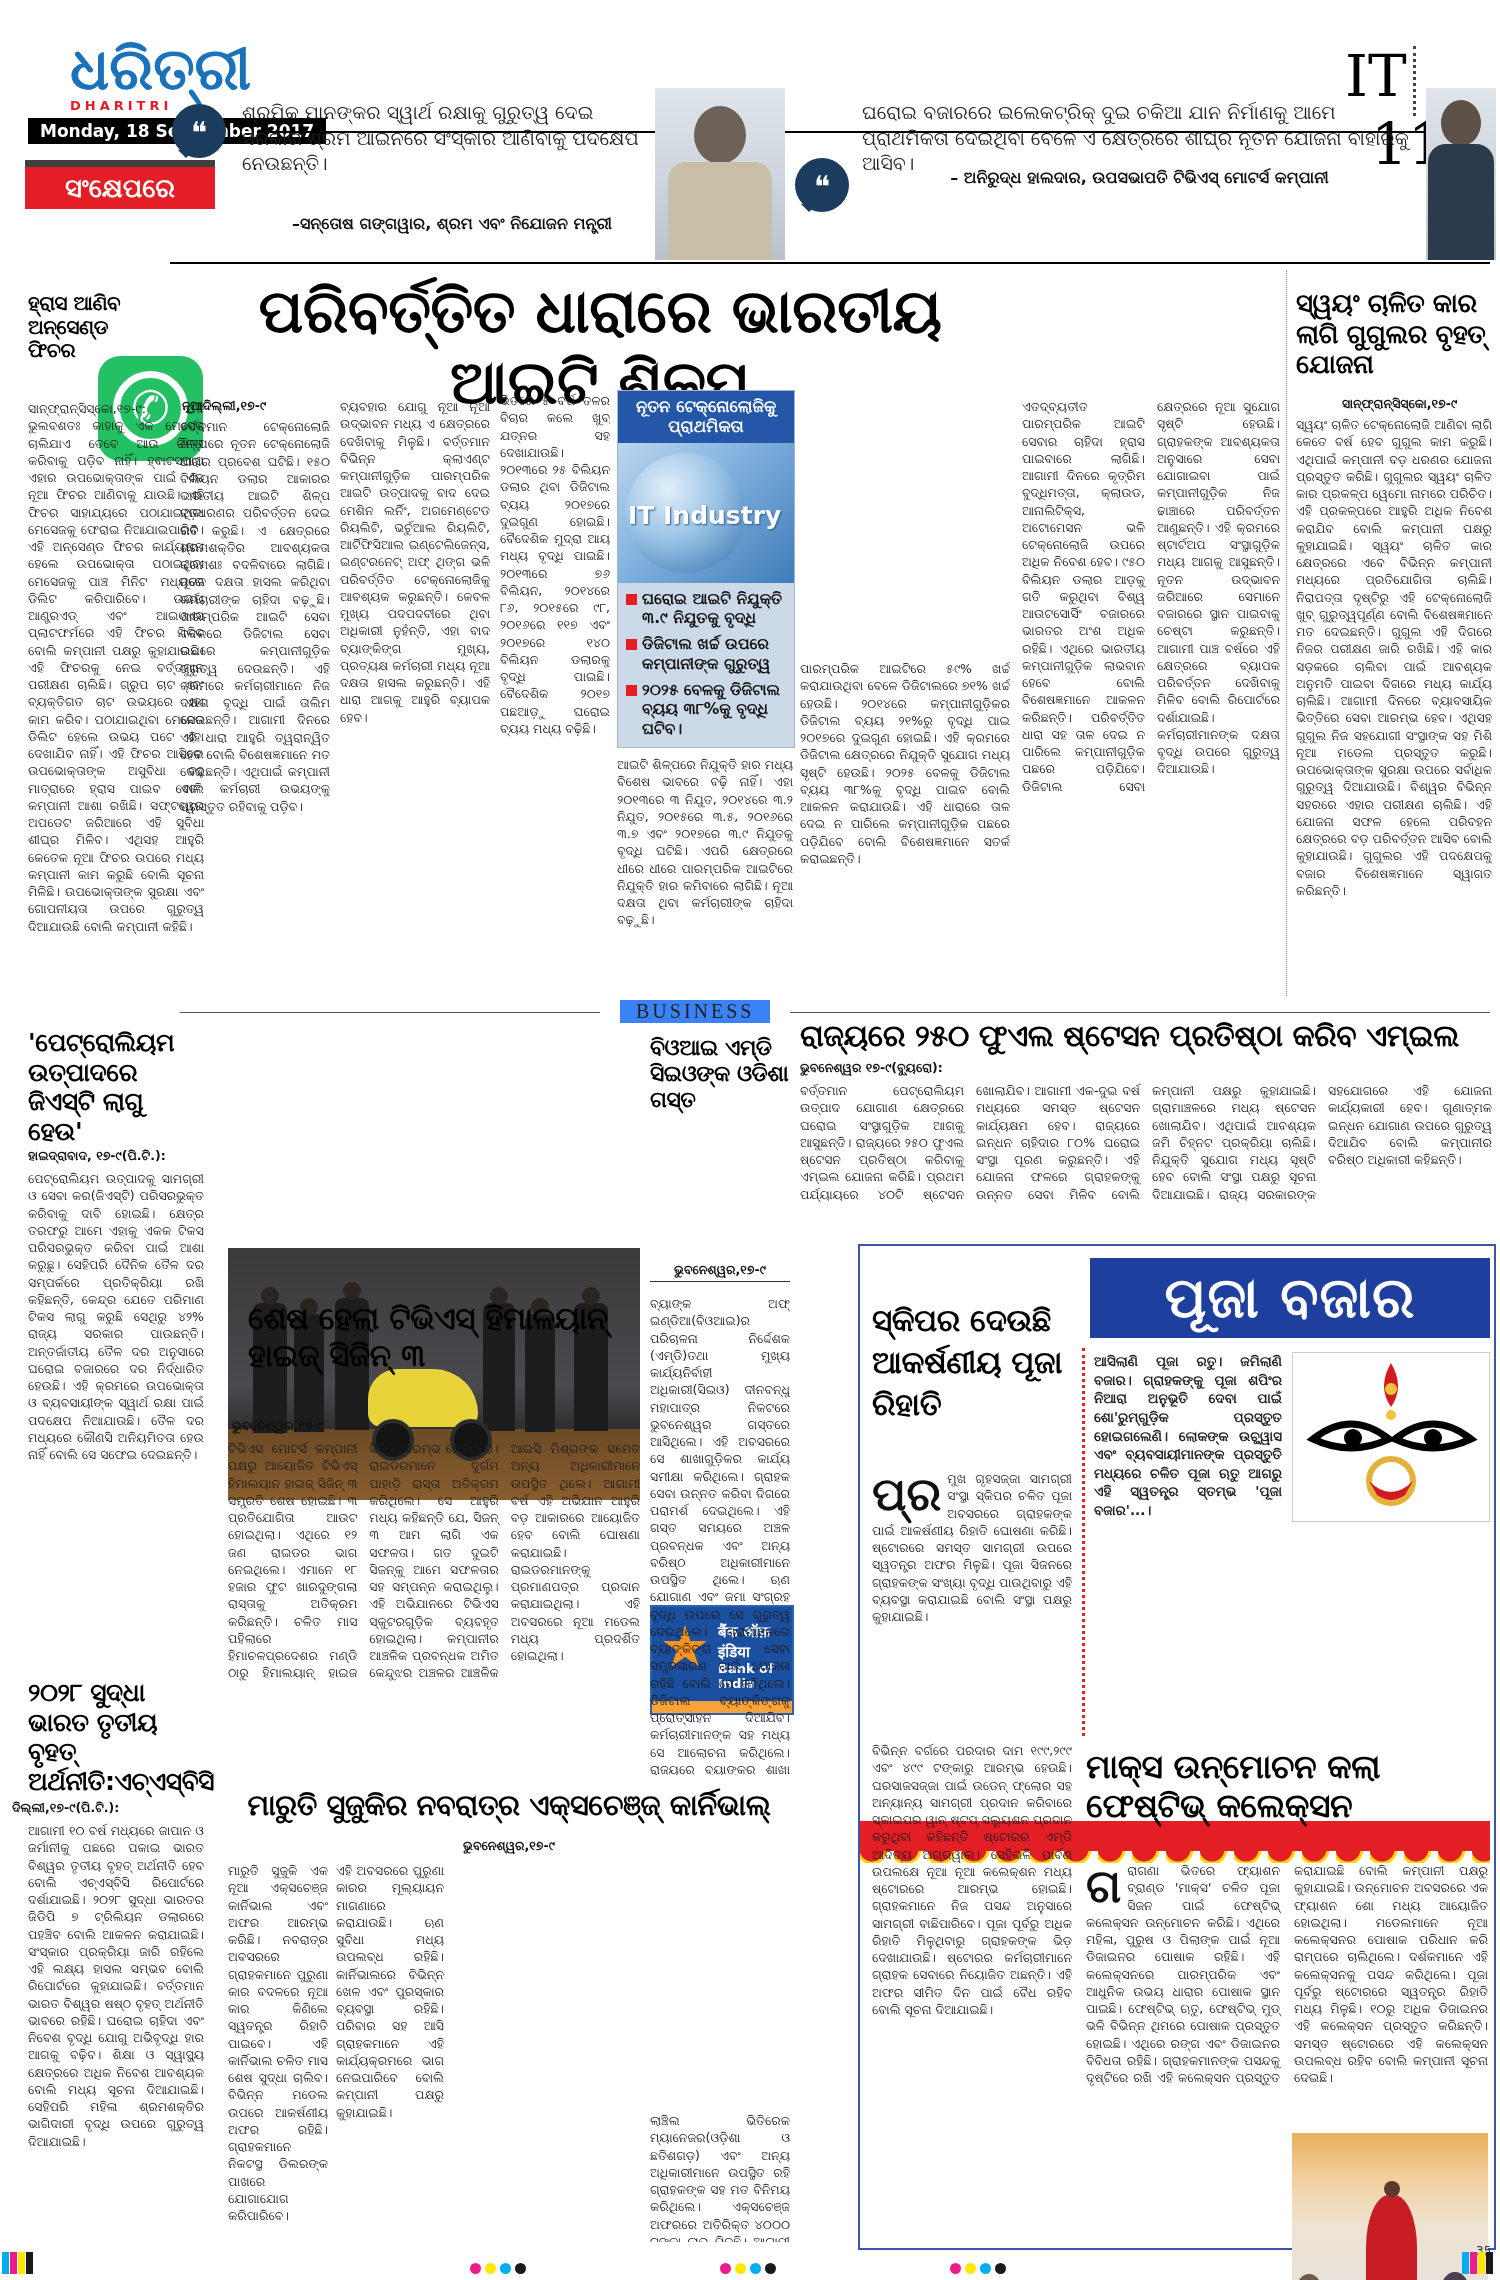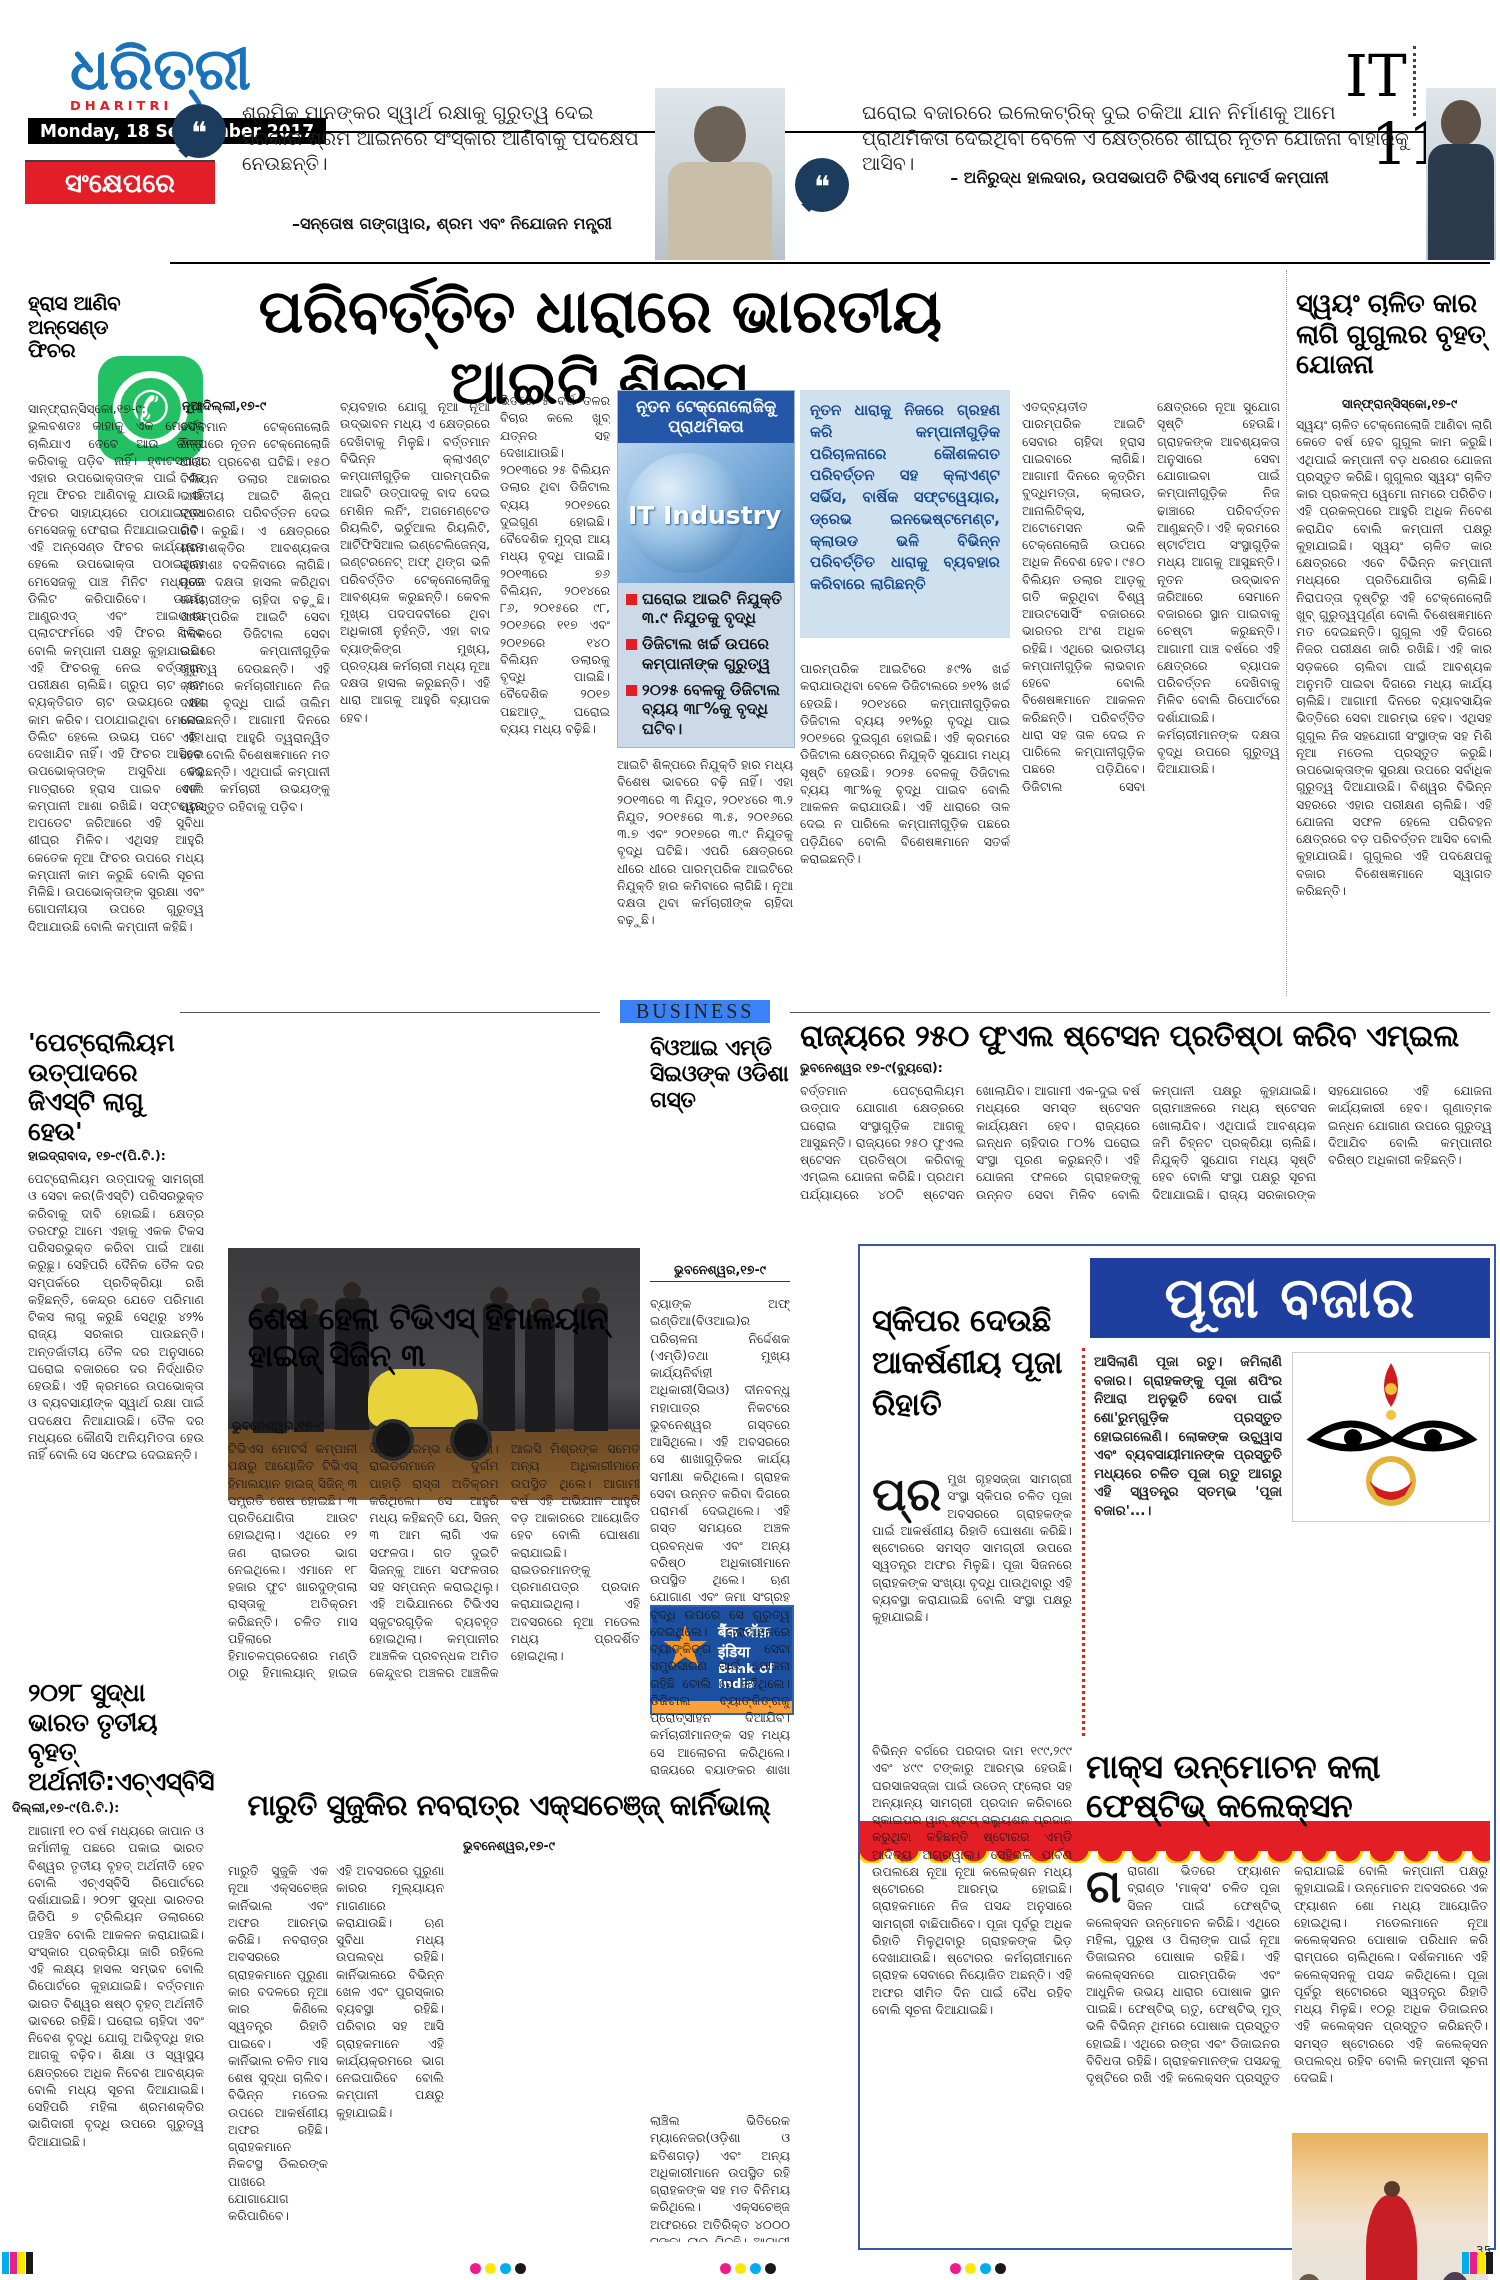--- a/index.html
+++ b/index.html
@@ -9,21 +9,21 @@
   .txt{font-size:12.5px;line-height:1.38;text-align:justify;overflow:hidden;color:#1c1c1c;}
   .dateline{font-weight:bold;font-size:12.5px;}
   .headline{font-weight:bold;color:#000;line-height:1.18;letter-spacing:-0.5px;}
   .rule{background:#000;}
   
   .logo-odia{font-size:58px;font-weight:bold;color:#1a72ba;line-height:1;}
   .logo-latin{font-size:13px;font-weight:bold;color:#e41e26;letter-spacing:4px;}
   .datebox{background:#000;color:#fff;font-size:17px;font-weight:bold;padding:3px 12px;}
   .itnum{font-family:"DejaVu Serif","Liberation Serif",serif;font-size:58px;color:#000;}
   
-  .briefbox{background:#e41e26;border-top:2px solid #404040;color:#fff;font-weight:bold;
+  .briefbox{background:#e41e26;border-top:7px solid #404040;color:#fff;font-weight:bold;
             font-size:26px;text-align:center;line-height:42px;}
   
   .qicon{width:54px;height:54px;border-radius:50%;background:#1c3c5e;color:#fff;text-align:center;
          font-size:30px;line-height:58px;position:relative;}
   .qicon:after{content:"";position:absolute;left:6px;bottom:-8px;border:8px solid transparent;border-top-color:#1c3c5e;}
   .qtext{font-size:19px;line-height:1.35;color:#222;}
   .qattr{font-size:16px;font-weight:bold;color:#111;}
   .portrait{background:linear-gradient(180deg,#dfe5ea 0%,#cdd5dc 55%,#b9c2ca 100%);overflow:hidden;}
   .head-sil{position:absolute;left:50%;transform:translateX(-50%);border-radius:50%;background:#6d6258;}
   .body-sil{position:absolute;left:50%;transform:translateX(-50%);border-radius:18px 18px 0 0;background:#8b8378;}
@@ -135,21 +135,20 @@
       <span class="ib-sq"></span>
       <span>ଡିଜିଟାଲ ଖର୍ଚ୍ଚ ଉପରେ କମ୍ପାନୀଙ୍କ ଗୁରୁତ୍ୱ</span>
     </div>
     <div class="ib-item">
       <span class="ib-sq"></span>
       <span>୨୦୨୫ ବେଳକୁ ଡିଜିଟାଲ ବ୍ୟୟ ୩୮%କୁ ବୃଦ୍ଧି ଘଟିବ।</span>
     </div>
   </div>
   <div class="abs txt" style="left:617px;top:756px;width:176px;height:239px;">ଆଇଟି ଶିଳ୍ପରେ ନିଯୁକ୍ତି ହାର ମଧ୍ୟ ବିଶେଷ ଭାବରେ ବଢ଼ି ନାହିଁ। ଏହା ୨୦୧୩ରେ ୩ ନିଯୁତ, ୨୦୧୪ରେ ୩.୨ ନିଯୁତ, ୨୦୧୫ରେ ୩.୫, ୨୦୧୬ରେ ୩.୭ ଏବଂ ୨୦୧୭ରେ ୩.୯ ନିଯୁତକୁ ବୃଦ୍ଧି ଘଟିଛି। ଏପରି କ୍ଷେତ୍ରରେ ଧୀରେ ଧୀରେ ପାରମ୍ପରିକ ଆଇଟିରେ ନିଯୁକ୍ତି ହାର କମିବାରେ ଲାଗିଛି। ନୂଆ ଦକ୍ଷତା ଥିବା କର୍ମଚାରୀଙ୍କ ଚାହିଦା ବଢ଼ୁଛି।</div>
 
-  <div class="abs inset" style="left:800px;top:390px;width:190px;height:228px;">ନୂତନ ଧାରାକୁ ନିଜରେ ଗ୍ରହଣ କରି କମ୍ପାନୀଗୁଡ଼ିକ ପରିଚାଳନାରେ କୌଶଳଗତ ପରିବର୍ତ୍ତନ ସହ କ୍ଲାଏଣ୍ଟ ସର୍ଭିସ, ବାର୍ଷିକ ସଫ୍ଟୱେୟାର, ଡ୍ରେଭ ଇନଭେଷ୍ଟମେଣ୍ଟ, କ୍ଲାଉଡ ଭଳି ବିଭିନ୍ନ ପରିବର୍ତ୍ତିତ ଧାରାକୁ ବ୍ୟବହାର କରିବାରେ ଲାଗିଛନ୍ତି</div>
   <div class="abs txt" style="left:800px;top:660px;width:210px;height:335px;">ପାରମ୍ପରିକ ଆଇଟିରେ ୫୯% ଖର୍ଚ୍ଚ କରାଯାଉଥିବା ବେଳେ ଡିଜିଟାଲରେ ୭୧% ଖର୍ଚ୍ଚ ହେଉଛି। ୨୦୧୪ରେ କମ୍ପାନୀଗୁଡ଼ିକର ଡିଜିଟାଲ ବ୍ୟୟ ୨୧%ରୁ ବୃଦ୍ଧି ପାଇ ୨୦୧୭ରେ ଦୁଇଗୁଣ ହୋଇଛି। ଏହି କ୍ରମରେ ଡିଜିଟାଲ କ୍ଷେତ୍ରରେ ନିଯୁକ୍ତି ସୁଯୋଗ ମଧ୍ୟ ସୃଷ୍ଟି ହେଉଛି। ୨୦୨୫ ବେଳକୁ ଡିଜିଟାଲ ବ୍ୟୟ ୩୮%କୁ ବୃଦ୍ଧି ପାଇବ ବୋଲି ଆକଳନ କରାଯାଉଛି। ଏହି ଧାରାରେ ତାଳ ଦେଇ ନ ପାରିଲେ କମ୍ପାନୀଗୁଡ଼ିକ ପଛରେ ପଡ଼ିଯିବେ ବୋଲି ବିଶେଷଜ୍ଞମାନେ ସତର୍କ କରାଇଛନ୍ତି।</div>
 
   <div class="abs txt" style="left:1022px;top:398px;width:258px;height:597px;column-count:2;column-gap:12px;">ଏତଦ୍‌ବ୍ୟତୀତ ପାରମ୍ପରିକ ଆଇଟି ସେବାର ଚାହିଦା ହ୍ରାସ ପାଇବାରେ ଲାଗିଛି। ଆଗାମୀ ଦିନରେ କୃତ୍ରିମ ବୁଦ୍ଧିମତ୍ତା, କ୍ଲାଉଡ, ଆନାଲିଟିକ୍ସ, ଅଟୋମେସନ ଭଳି ଟେକ୍ନୋଲୋଜି ଉପରେ ଅଧିକ ନିବେଶ ହେବ। ୯୫୦ ବିଲିୟନ ଡଲାର ଆଡ଼କୁ ଗତି କରୁଥିବା ବିଶ୍ୱ ଆଉଟସୋର୍ସିଂ ବଜାରରେ ଭାରତର ଅଂଶ ଅଧିକ ରହିଛି। ଏଥିରେ ଭାରତୀୟ କମ୍ପାନୀଗୁଡ଼ିକ ଲାଭବାନ ହେବେ ବୋଲି ବିଶେଷଜ୍ଞମାନେ ଆକଳନ କରିଛନ୍ତି। ପରିବର୍ତ୍ତିତ ଧାରା ସହ ତାଳ ଦେଇ ନ ପାରିଲେ କମ୍ପାନୀଗୁଡ଼ିକ ପଛରେ ପଡ଼ିଯିବେ। ଡିଜିଟାଲ ସେବା କ୍ଷେତ୍ରରେ ନୂଆ ସୁଯୋଗ ସୃଷ୍ଟି ହେଉଛି। ଗ୍ରାହକଙ୍କ ଆବଶ୍ୟକତା ଅନୁସାରେ ସେବା ଯୋଗାଇବା ପାଇଁ କମ୍ପାନୀଗୁଡ଼ିକ ନିଜ ଢାଞ୍ଚାରେ ପରିବର୍ତ୍ତନ ଆଣୁଛନ୍ତି। ଏହି କ୍ରମରେ ଷ୍ଟାର୍ଟଅପ ସଂସ୍ଥାଗୁଡ଼ିକ ମଧ୍ୟ ଆଗକୁ ଆସୁଛନ୍ତି। ନୂତନ ଉଦ୍ଭାବନ ଜରିଆରେ ସେମାନେ ବଜାରରେ ସ୍ଥାନ ପାଇବାକୁ ଚେଷ୍ଟା କରୁଛନ୍ତି। ଆଗାମୀ ପାଞ୍ଚ ବର୍ଷରେ ଏହି କ୍ଷେତ୍ରରେ ବ୍ୟାପକ ପରିବର୍ତ୍ତନ ଦେଖିବାକୁ ମିଳିବ ବୋଲି ରିପୋର୍ଟରେ ଦର୍ଶାଯାଇଛି। କର୍ମଚାରୀମାନଙ୍କ ଦକ୍ଷତା ବୃଦ୍ଧି ଉପରେ ଗୁରୁତ୍ୱ ଦିଆଯାଉଛି।</div>
 
   <div class="abs" style="left:1286px;top:270px;height:726px;border-left:1px dotted #999;"></div>
   <div class="abs headline" style="left:1296px;top:288px;width:196px;font-size:26px;">ସ୍ୱୟଂ ଚାଳିତ କାର ଲାଗି ଗୁଗୁଲର ବୃହତ୍ ଯୋଜନା</div>
   <div class="abs dateline" style="left:1342px;top:396px;">ସାନ୍‌ଫ୍ରାନ୍ସିସ୍କୋ,୧୭-୯</div>
   <div class="abs txt" style="left:1296px;top:416px;width:196px;height:579px;">ସ୍ୱୟଂ ଚାଳିତ ଟେକ୍ନୋଲୋଜି ଆଣିବା ଲାଗି କେତେ ବର୍ଷ ହେବ ଗୁଗୁଲ କାମ କରୁଛି। ଏଥିପାଇଁ କମ୍ପାନୀ ବଡ଼ ଧରଣର ଯୋଜନା ପ୍ରସ୍ତୁତ କରିଛି। ଗୁଗୁଲର ସ୍ୱୟଂ ଚାଳିତ କାର ପ୍ରକଳ୍ପ ୱେମୋ ନାମରେ ପରିଚିତ। ଏହି ପ୍ରକଳ୍ପରେ ଆହୁରି ଅଧିକ ନିବେଶ କରାଯିବ ବୋଲି କମ୍ପାନୀ ପକ୍ଷରୁ କୁହାଯାଇଛି। ସ୍ୱୟଂ ଚାଳିତ କାର କ୍ଷେତ୍ରରେ ଏବେ ବିଭିନ୍ନ କମ୍ପାନୀ ମଧ୍ୟରେ ପ୍ରତିଯୋଗିତା ଚାଲିଛି। ନିରାପତ୍ତା ଦୃଷ୍ଟିରୁ ଏହି ଟେକ୍ନୋଲୋଜି ଖୁବ୍ ଗୁରୁତ୍ୱପୂର୍ଣ୍ଣ ବୋଲି ବିଶେଷଜ୍ଞମାନେ ମତ ଦେଇଛନ୍ତି। ଗୁଗୁଲ ଏହି ଦିଗରେ ନିଜର ପରୀକ୍ଷଣ ଜାରି ରଖିଛି। ଏହି କାର ସଡ଼କରେ ଚାଲିବା ପାଇଁ ଆବଶ୍ୟକ ଅନୁମତି ପାଇବା ଦିଗରେ ମଧ୍ୟ କାର୍ଯ୍ୟ ଚାଲିଛି। ଆଗାମୀ ଦିନରେ ବ୍ୟାବସାୟିକ ଭିତ୍ତିରେ ସେବା ଆରମ୍ଭ ହେବ। ଏଥିସହ ଗୁଗୁଲ ନିଜ ସହଯୋଗୀ ସଂସ୍ଥାଙ୍କ ସହ ମିଶି ନୂଆ ମଡେଲ ପ୍ରସ୍ତୁତ କରୁଛି। ଉପଭୋକ୍ତାଙ୍କ ସୁରକ୍ଷା ଉପରେ ସର୍ବାଧିକ ଗୁରୁତ୍ୱ ଦିଆଯାଉଛି। ବିଶ୍ୱର ବିଭିନ୍ନ ସହରରେ ଏହାର ପରୀକ୍ଷଣ ଚାଲିଛି। ଏହି ଯୋଜନା ସଫଳ ହେଲେ ପରିବହନ କ୍ଷେତ୍ରରେ ବଡ଼ ପରିବର୍ତ୍ତନ ଆସିବ ବୋଲି କୁହାଯାଉଛି। ଗୁଗୁଲର ଏହି ପଦକ୍ଷେପକୁ ବଜାର ବିଶେଷଜ୍ଞମାନେ ସ୍ୱାଗତ କରିଛନ୍ତି।</div>
 
   <div class="abs bizline" style="left:180px;top:1012px;width:420px;"></div>

